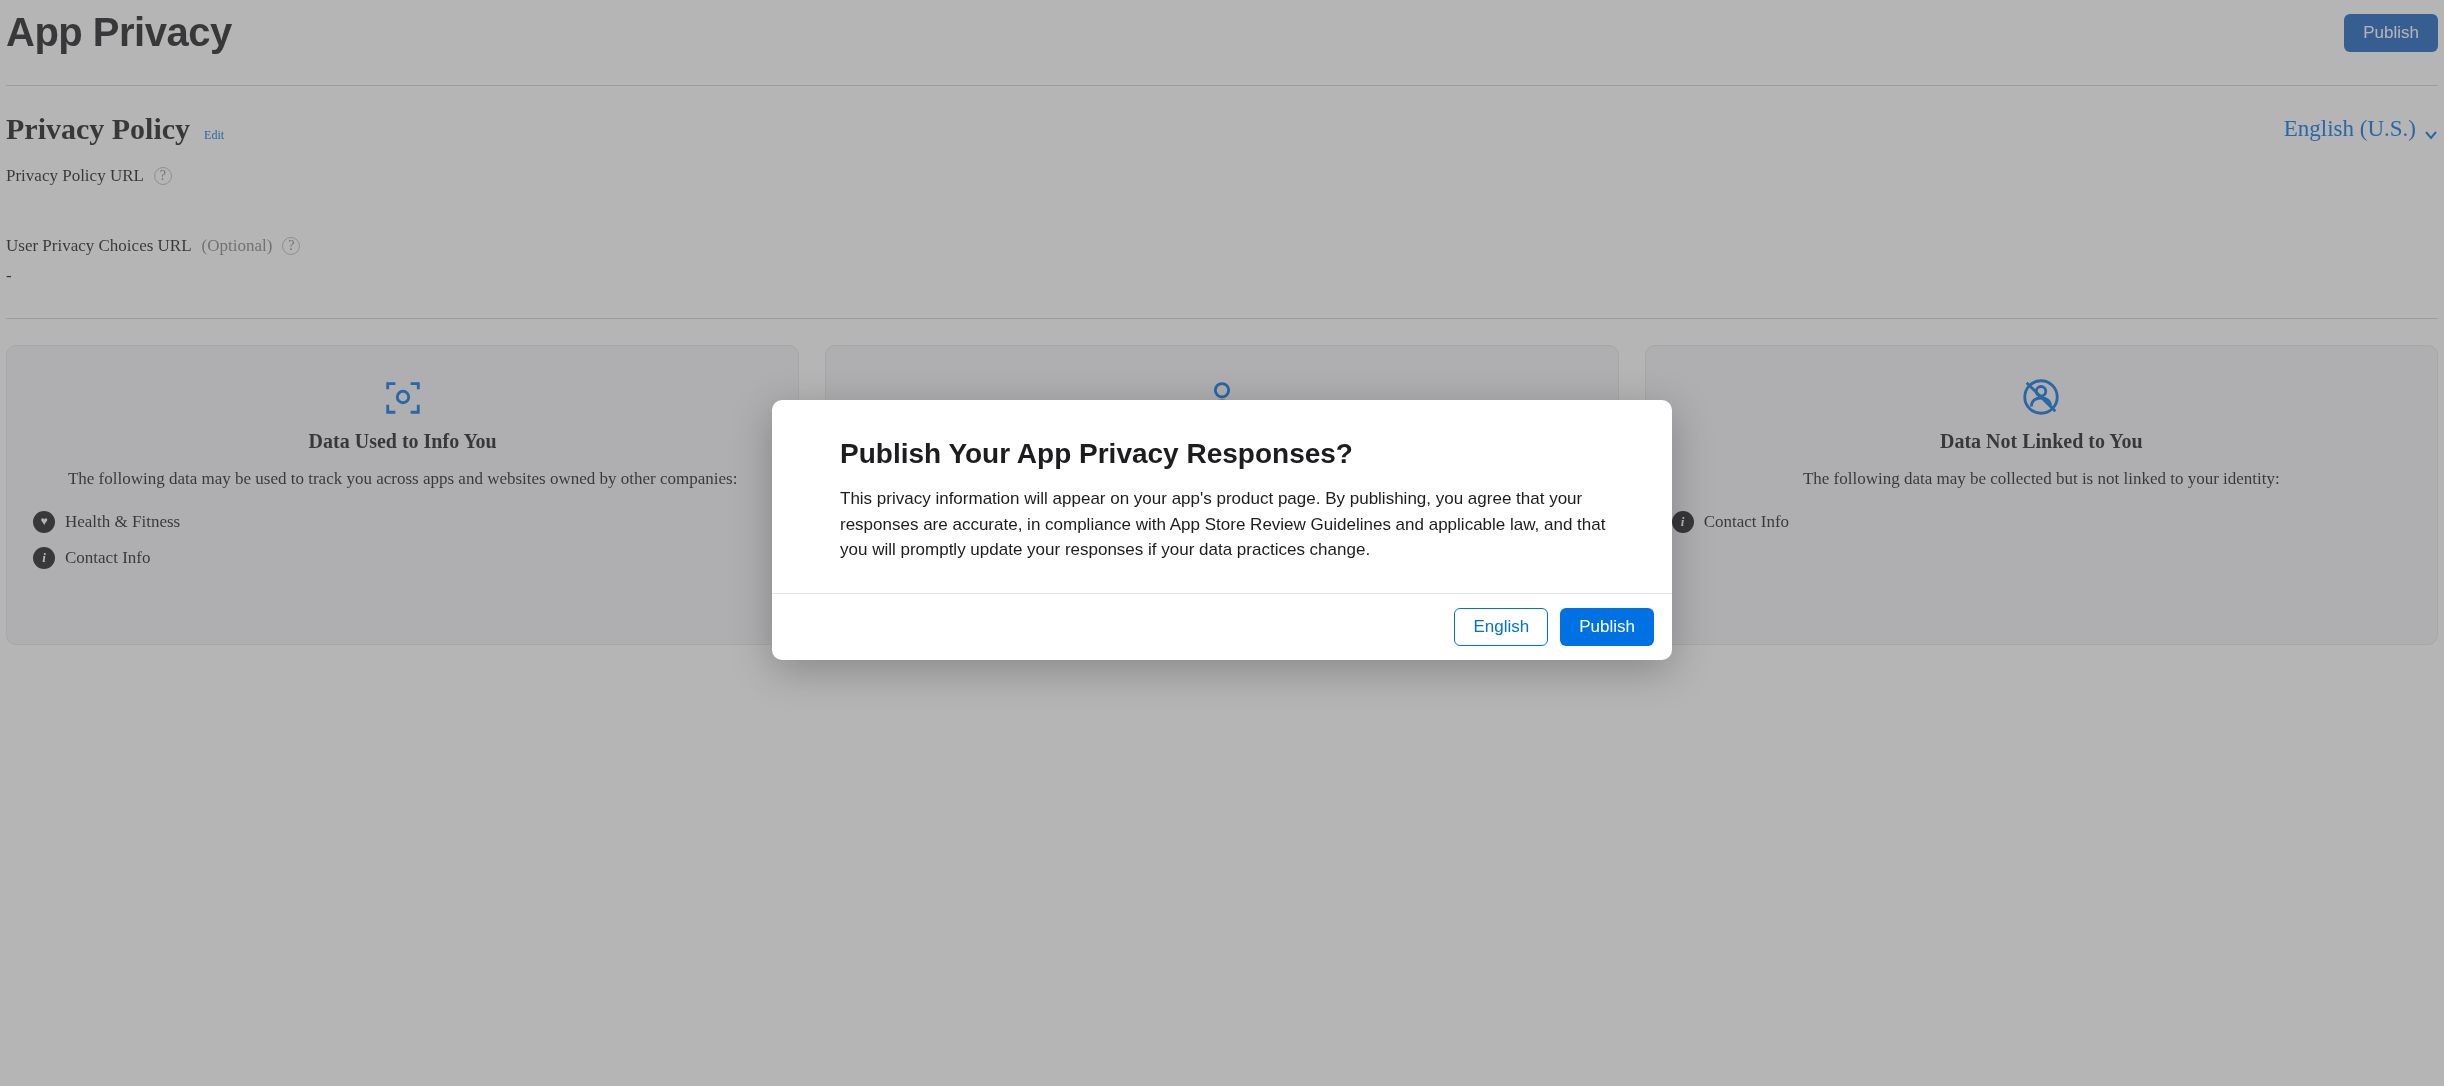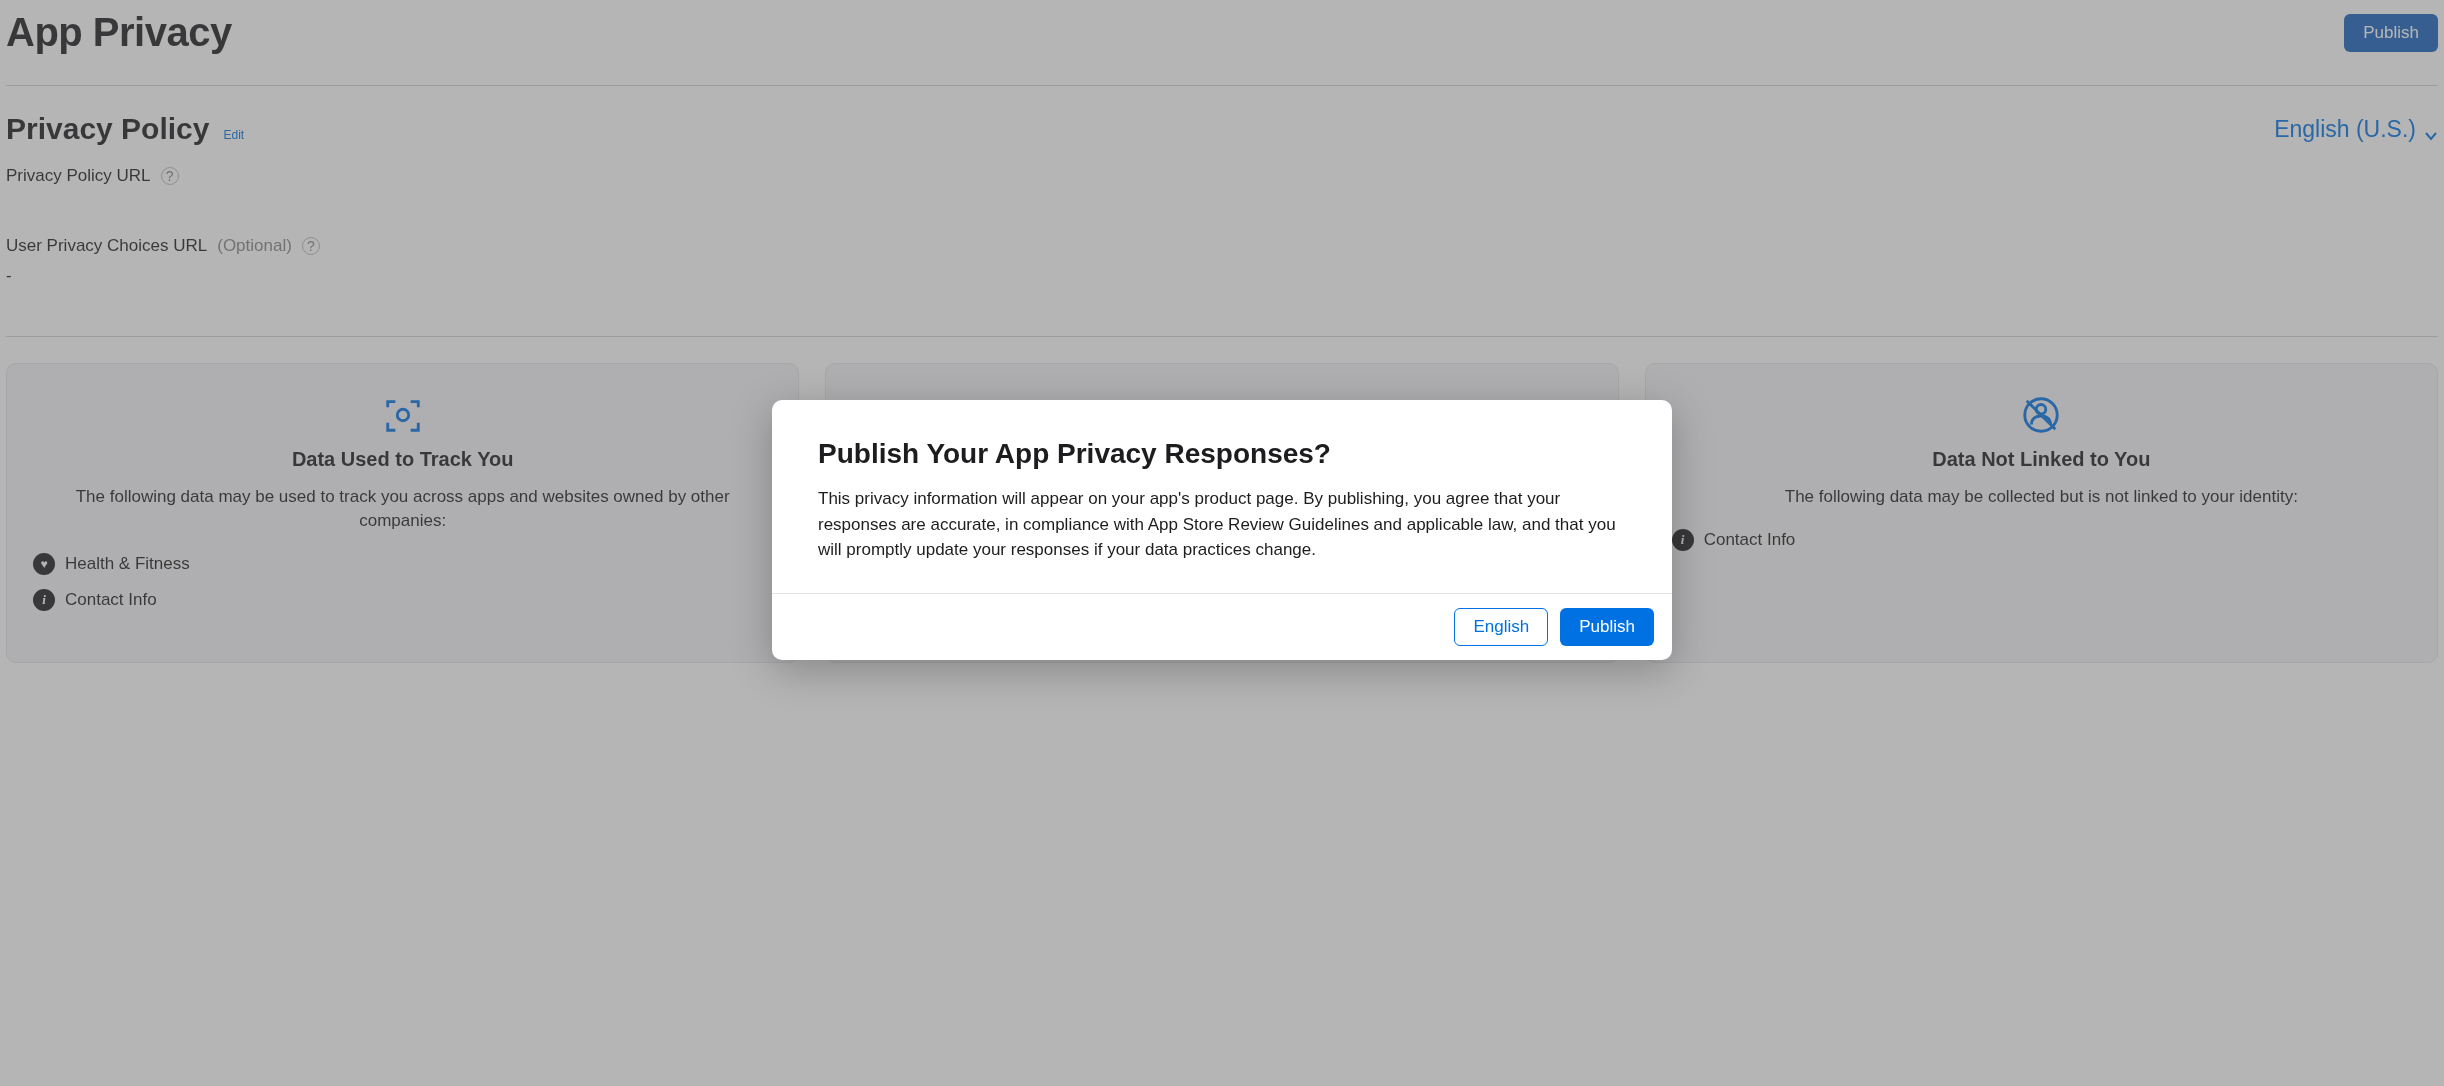--- a/index.html
+++ b/index.html
@@ -46,22 +46,23 @@
     background: #1862bd;
     color: #fff;
   }
   .btn-secondary {
     background: #fff;
     color: #0071e3;
     border: 1px solid #0071e3;
   }
 
   .section {
-    padding: 26px 0 50px 0;
+    padding: 26px 0 32px 0;
     border-bottom: 1px solid #d2d2d7;
+    font-family: Liberation Serif, serif;
   }
   .section:last-of-type { border-bottom: none; }
 
   .section-title-row {
     display: flex;
     justify-content: space-between;
     align-items: center;
     margin-bottom: 20px;
   }
   h2.section-title {
@@ -195,21 +196,21 @@
     padding-top: 400px;
   }
   .modal {
     background: #fff;
     width: 900px;
     border-radius: 10px;
     overflow: hidden;
     box-shadow: 0 10px 40px rgba(0,0,0,0.25);
   }
   .modal-body {
-    padding: 38px 44px 30px 46px;
+    padding: 38px 44px 30px 68px;
   }
   .modal-title {
     font-size: 28px;
     font-weight: 700;
     margin-bottom: 16px;
   }
   .modal-text {
     font-size: 17px;
     line-height: 1.5;
     color: #1d1d1f;
@@ -272,21 +273,21 @@
       <div class="card">
         <div class="card-icon">
           <svg viewBox="0 0 44 44" fill="none" stroke="#0071e3" stroke-width="3">
             <path d="M6 14 V8 H14"></path>
               <path d="M30 8 H38 V14"></path>
             <path d="M38 30 V38 H30"></path>
               <path d="M14 38 H6 V30"></path>
             <circle cx="22" cy="22" r="6"></circle>
           </svg>
         </div>
-        <div class="card-title">Data Used to Track You</div>
+        <div class="card-title">Data Used to Info You</div>
         <div class="card-desc">The following data may be used to track you across apps and websites owned by other companies:</div>
         <div class="data-item">
           <span class="bullet-icon heart-icon"></span>
           <span>Health &amp; Fitness</span>
         </div>
         <div class="data-item">
           <span class="bullet-icon info-icon"></span>
           <span>Contact Info</span>
         </div>
       </div>

